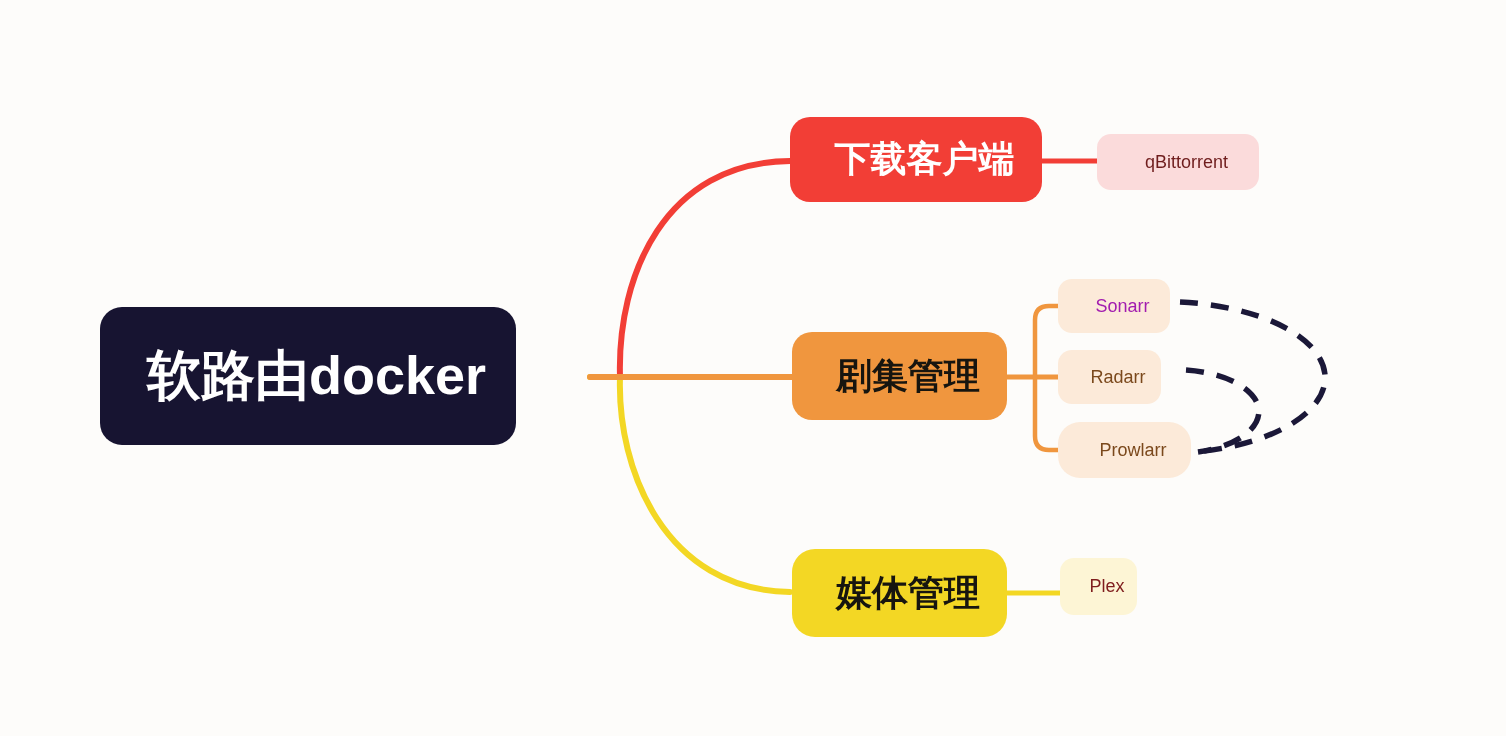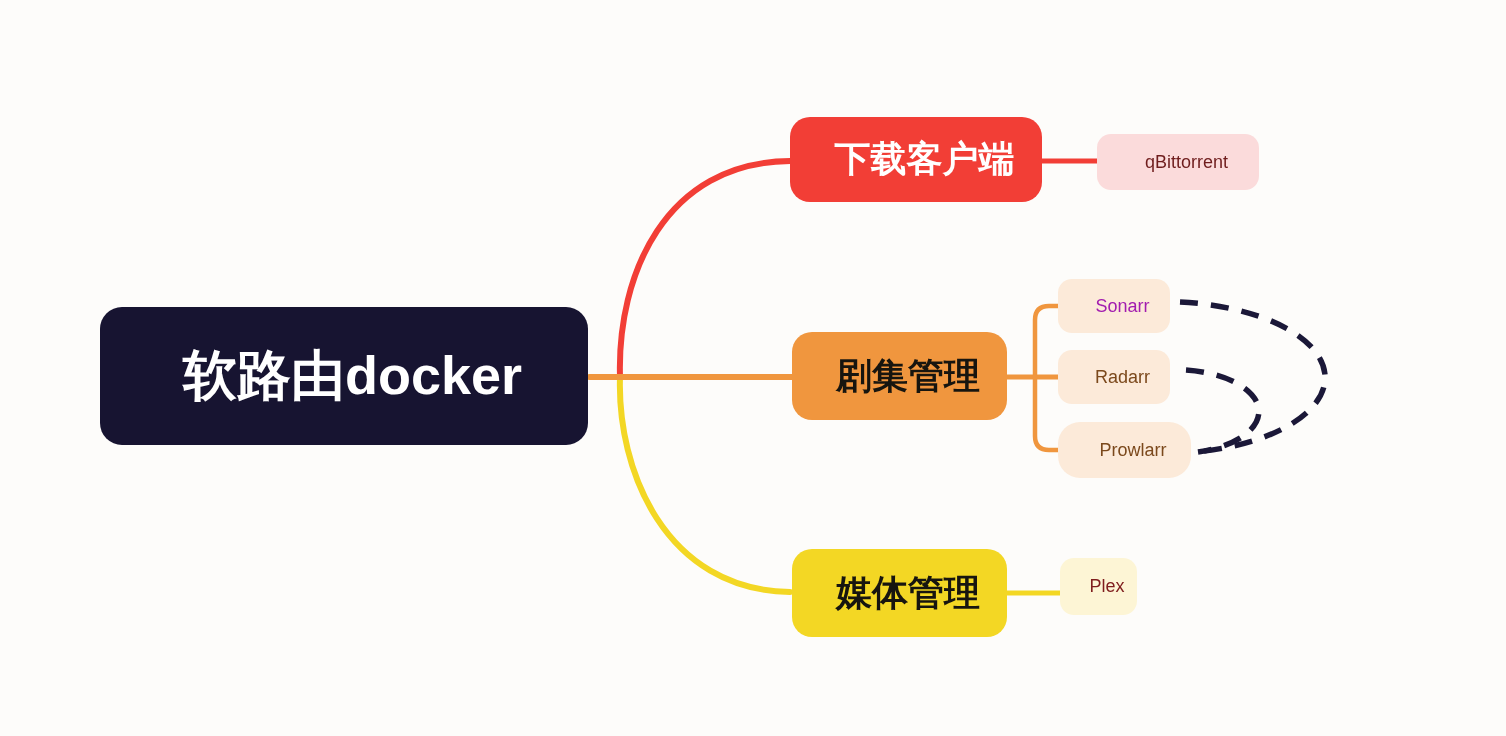--- a/index.html
+++ b/index.html
@@ -26,21 +26,21 @@
     display: flex;
     align-items: center;
     justify-content: center;
     box-sizing: border-box;
     white-space: nowrap;
     cursor: default;
     padding-left: 17px;
   }
   .node-root {
     left: 100px; top: 307px;
-    width: 488px; height: 138px;
+    width: 416px; height: 138px;
     background: #171431;
     border-radius: 22px;
     color: #ffffff;
     font-size: 54px;
     font-weight: 700;
   }
   .node-branch {
     border-radius: 20px;
     font-size: 36px;
     font-weight: 700;
@@ -55,41 +55,42 @@
     left: 792px; top: 332px;
     width: 215px; height: 88px;
     background: #f0963e;
     color: #17150f;
   }
   .node-media {
     left: 792px; top: 549px;
     width: 215px; height: 88px;
     background: #f3d724;
     color: #17150f;
+    border-radius: 23px;
   }
   .node-leaf {
     border-radius: 14px;
     font-size: 18px;
     font-weight: 400;
   }
   .node-qbittorrent {
     left: 1097px; top: 134px;
     width: 162px; height: 56px;
     background: #fbdbdb;
     color: #6f1d1d;
   }
   .node-sonarr {
     left: 1058px; top: 279px;
     width: 112px; height: 54px;
     background: #fcead9;
     color: #a21caf;
   }
   .node-radarr {
     left: 1058px; top: 350px;
-    width: 112px; height: 54px;
+    width: 103px; height: 54px;
     background: #fcead9;
     color: #7b491c;
   }
   .node-prowlarr {
     left: 1058px; top: 422px;
     width: 133px; height: 56px;
     background: #fcead9;
     color: #7b491c;
     border-radius: 22px;
   }

